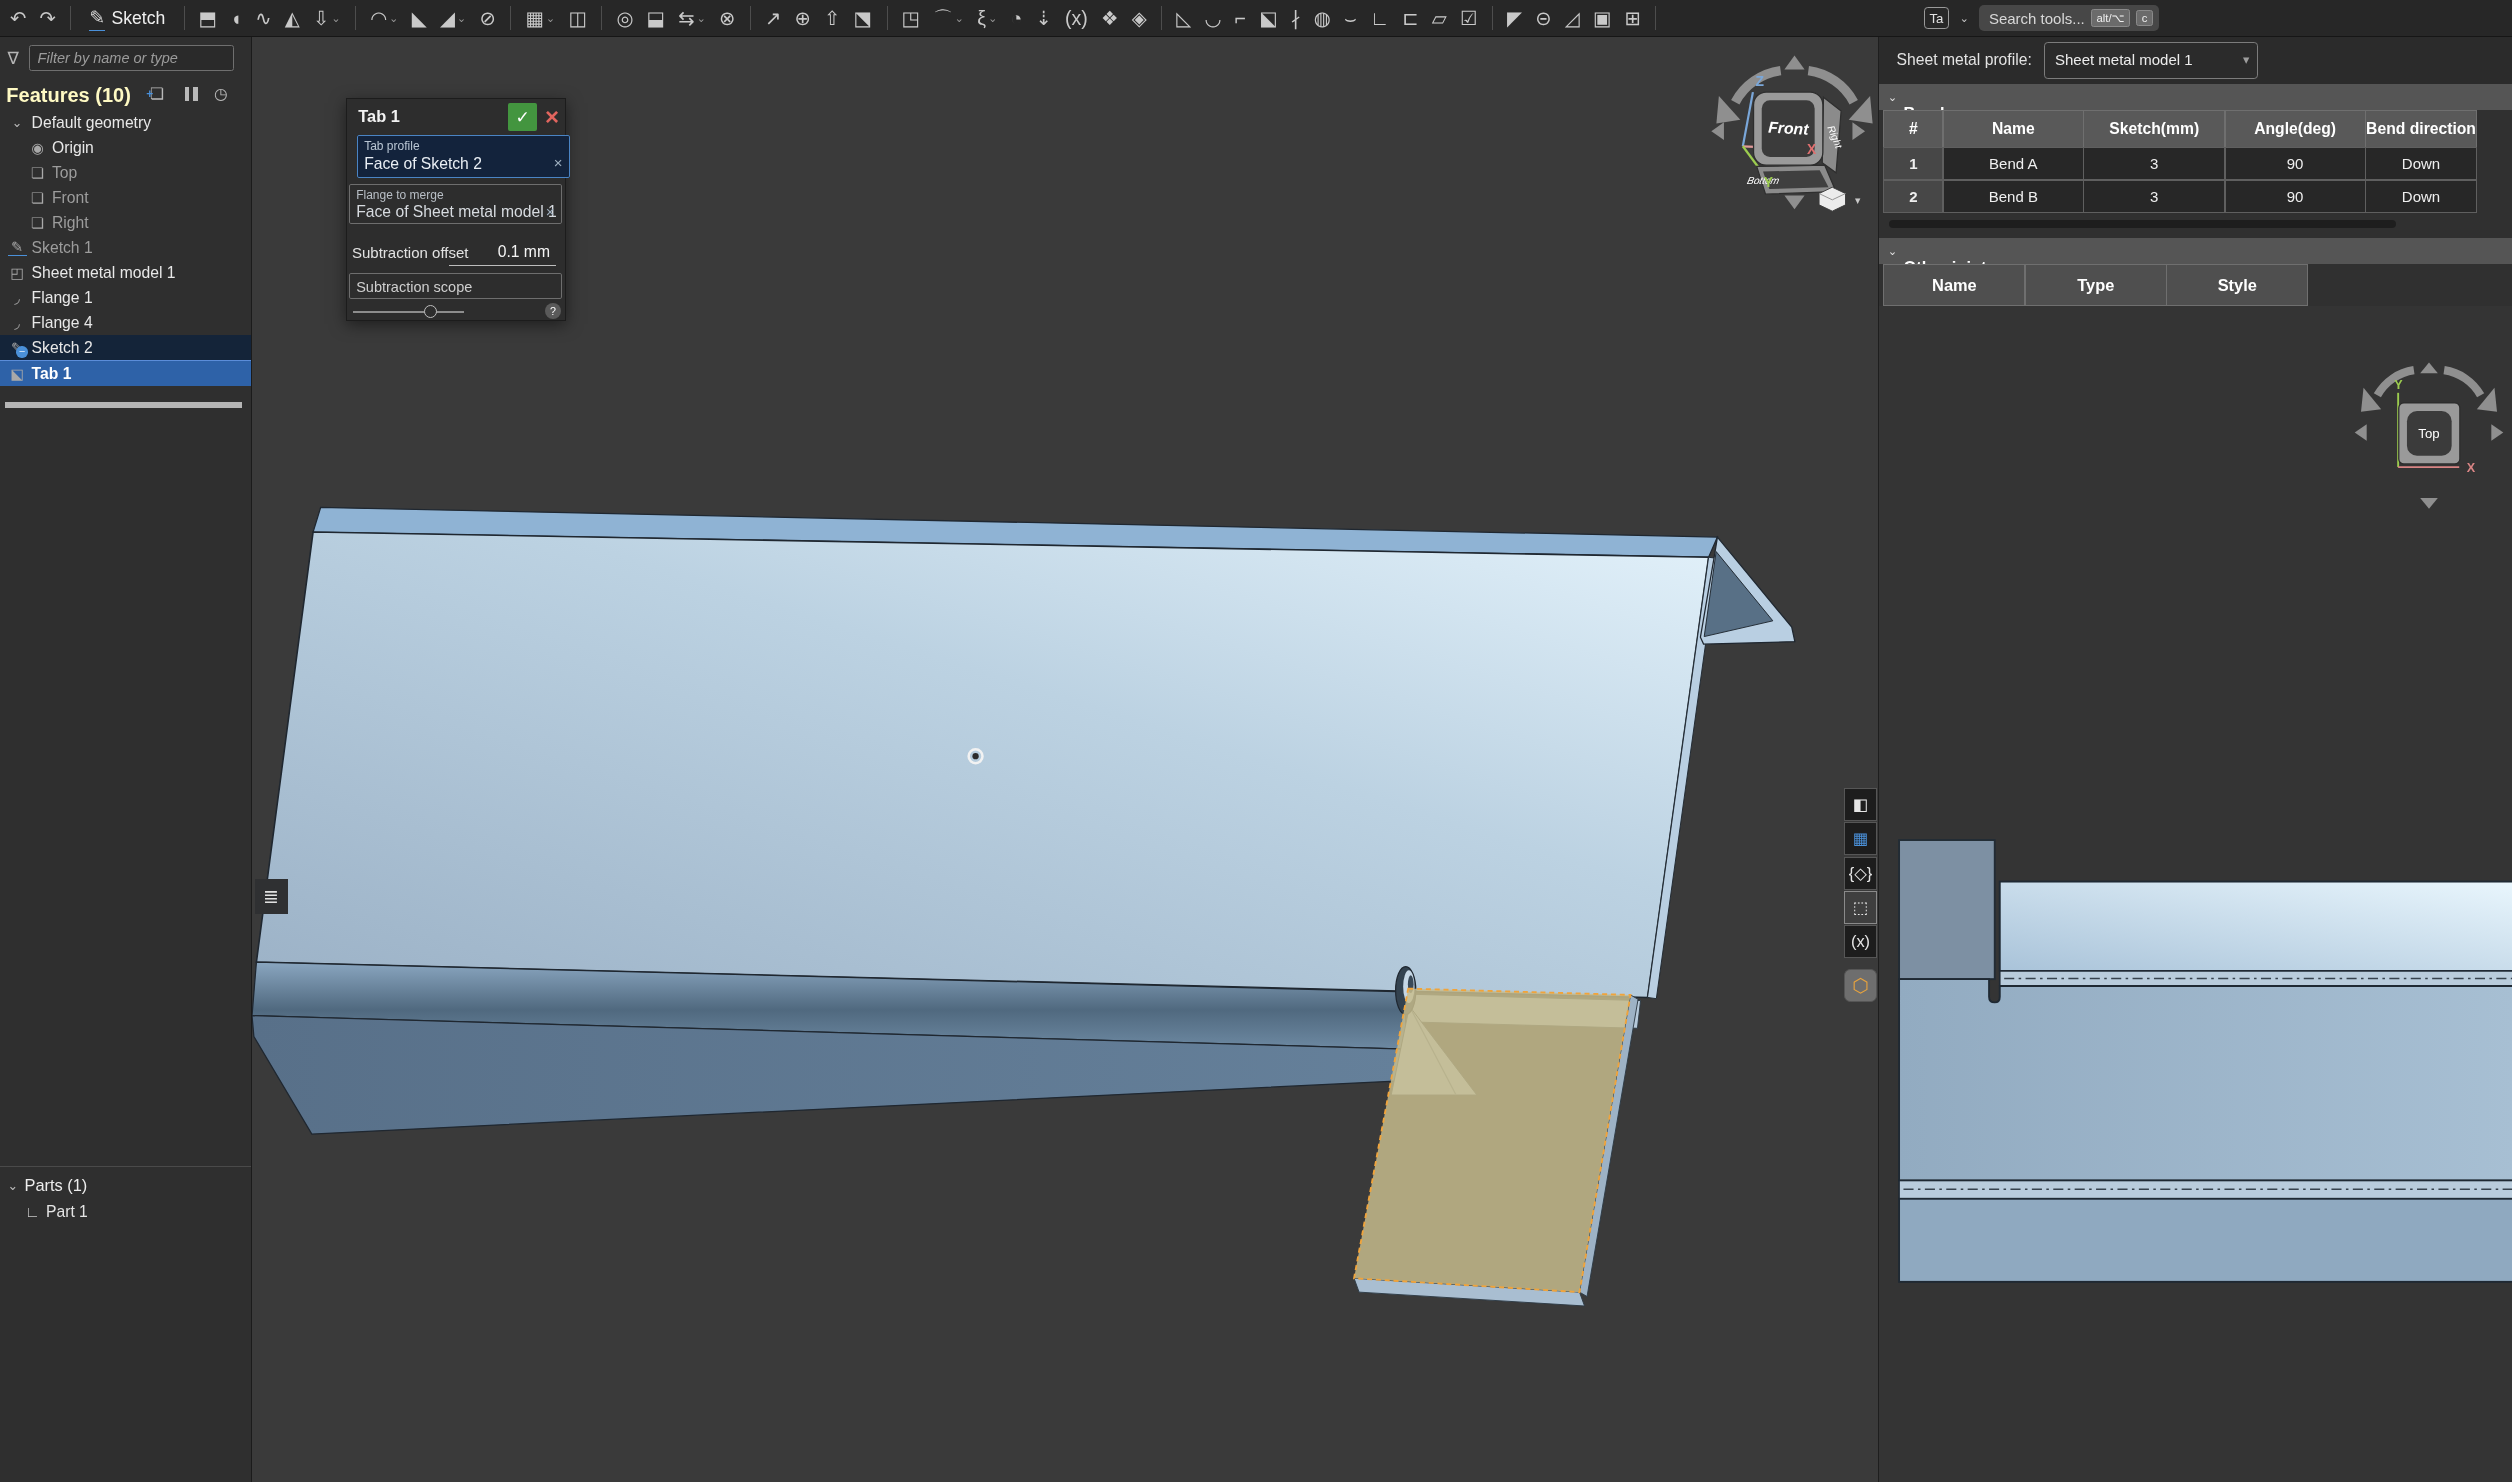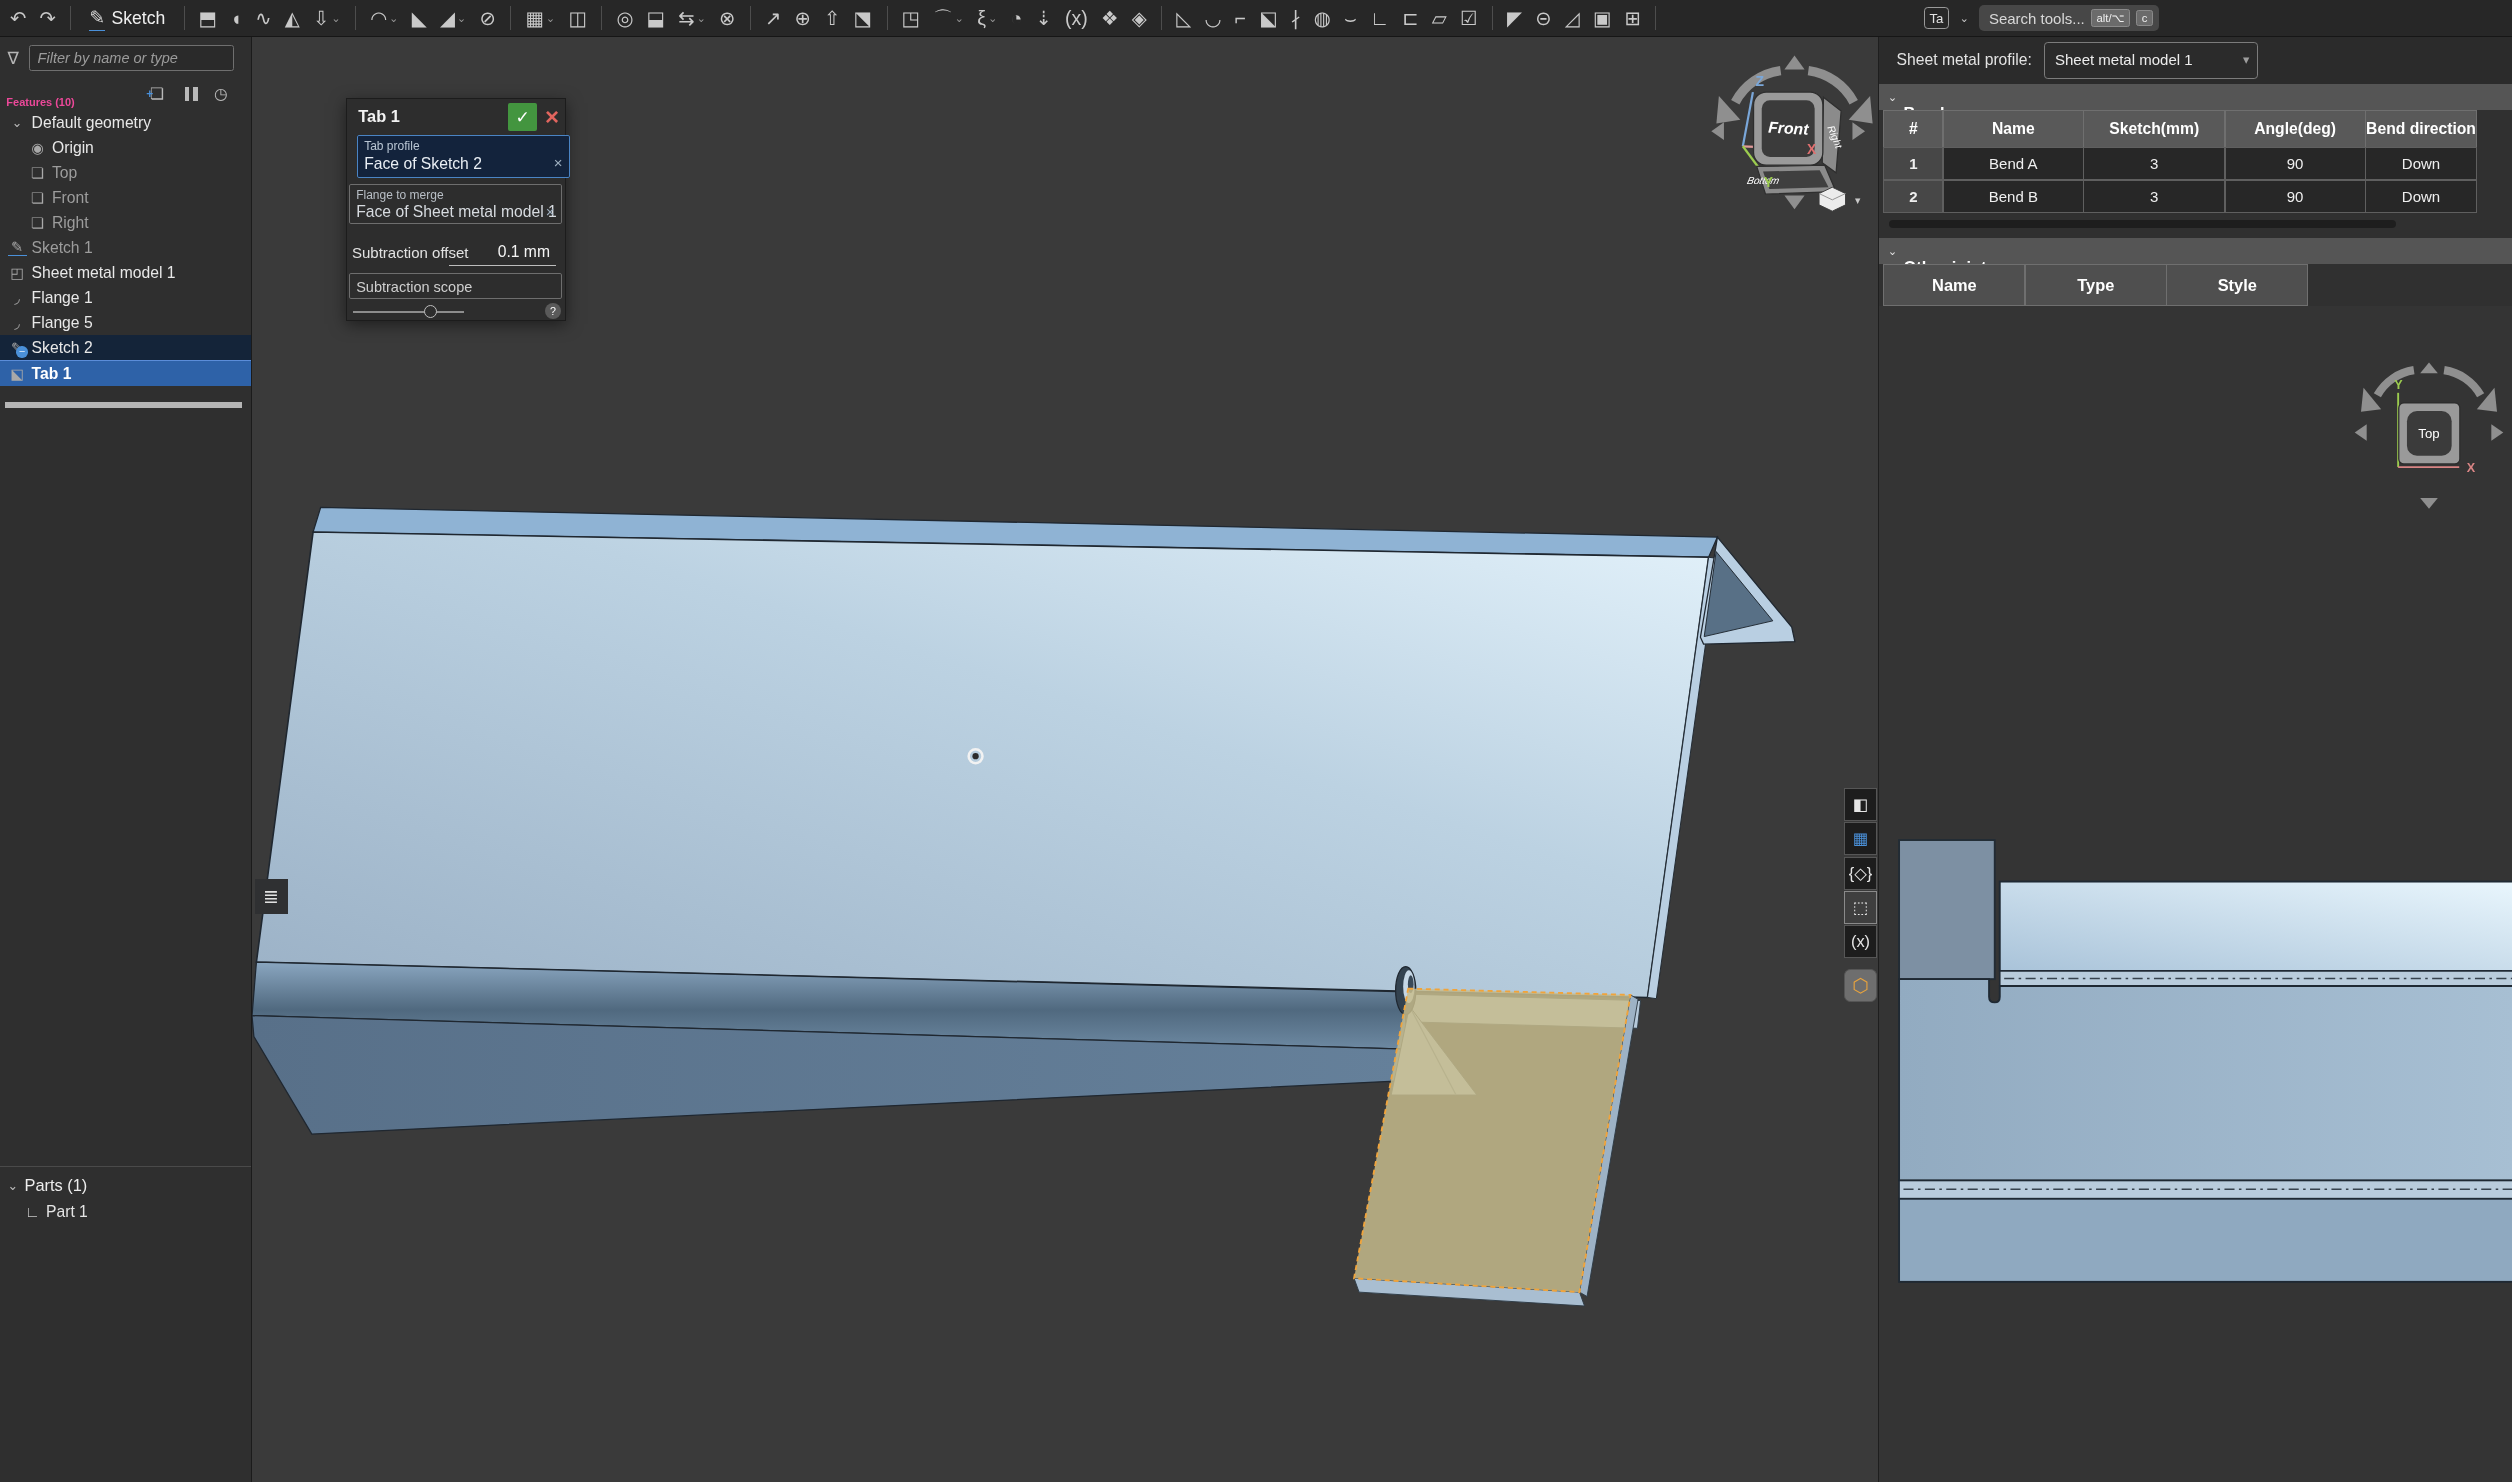--- a/index.html
+++ b/index.html
@@ -23,21 +23,21 @@
   #search-tools .st-label{color:#d8d8d8;font-size:15px;}
   .kbd{background:#6b6b6b;border:0.6px solid #8a8a8a;border-radius:2.5px;color:#efefef;font-size:11.3px;padding:1.3px 4.4px;}
 
   
   #left-panel{position:absolute;left:0;top:37px;width:252px;height:1446px;background:#2f2f2f;border-right:0.6px solid #1b1b1b;box-sizing:border-box;}
   #filter-row{position:absolute;left:0;top:6.3px;width:100%;height:31.5px;}
   #filter-funnel{position:absolute;left:7.6px;top:5px;font-size:17px;color:#b5b5b5;}
   #filter-input{position:absolute;left:29px;top:1.3px;width:205px;height:26.4px;background:#2a2a2a;border:0.6px solid #6f6f6f;border-radius:2.5px;color:#dadada;font-style:italic;font-size:14.5px;padding:0 7.6px;box-sizing:border-box;outline:none;font-family:"Liberation Sans",sans-serif;}
   #filter-input::placeholder{color:#9b9b9b;}
   #features-header{position:absolute;left:0;top:44px;width:100%;height:24px;}
-  #features-title{position:absolute;left:6.3px;top:15px;font-size:11px;font-weight:bold;color:#ec4899;}
+  #features-title{position:absolute;left:6.3px;top:3px;font-size:20px;font-weight:bold;color:#fef9c3;}
   .fh-icon{position:absolute;top:2.5px;font-size:15.7px;color:#b9b9b9;cursor:pointer;}
   #folder-add{left:150px;}
   #folder-plus{position:absolute;left:-3.8px;top:3.8px;font-size:12px;font-weight:bold;color:#4a90d9;}
   #pause-icon{left:185px;display:flex;gap:3.8px;top:5.7px;}
   #pause-icon i{display:block;width:4.4px;height:14px;background:#b9b9b9;}
   #stopwatch{left:214px;}
   #feature-tree{position:absolute;left:0;top:73px;width:100%;}
   .tree-row{position:relative;height:25px;display:flex;align-items:center;padding-left:7.6px;cursor:pointer;color:#e8e8e8;font-size:15.7px;}
   .tree-row .tree-icon{width:19px;margin-right:5px;color:#a9a9a9;font-size:14.5px;text-align:center;}
   .tree-row.child{padding-left:28px;}
@@ -336,21 +336,21 @@
         <div class="tree-row ">
           <span class="tree-icon">◰</span>
           <span class="tree-label">Sheet metal model 1</span>
         </div>
         <div class="tree-row ">
           <span class="tree-icon">◞</span>
           <span class="tree-label">Flange 1</span>
         </div>
         <div class="tree-row ">
           <span class="tree-icon">◞</span>
-          <span class="tree-label">Flange 5</span>
+          <span class="tree-label">Flange 4</span>
         </div>
         <div class="tree-row selected-dark">
           <span class="tree-icon">✎</span>
           <span class="tree-badge">–</span>
           <span class="tree-label">Sketch 2</span>
         </div>
         <div class="tree-row selected-blue bold">
           <span class="tree-icon">⬕</span>
           <span class="tree-label">Tab 1</span>
         </div>

